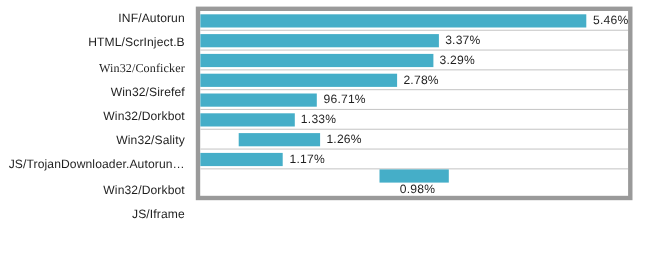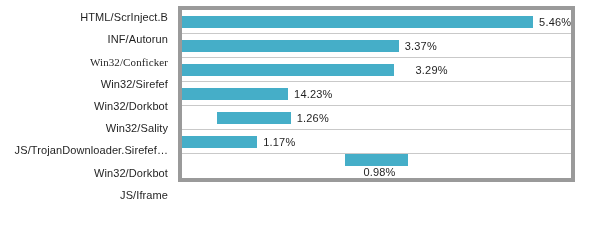--- a/index.html
+++ b/index.html
@@ -94,55 +94,63 @@
     white-space: nowrap;
     letter-spacing: 0.2px;
   }
 </style>
 </head>
 <body>
 
 <div id="chart-root">
 
   <div class="label-col">
+    <div class="cat-label" style="color: rgb(31, 31, 31);">INF/Autorun</div>
     <div class="cat-label" style="color: rgb(31, 31, 31);">HTML/ScrInject.B</div>
-    <div class="cat-label" style="color: rgb(31, 31, 31);">INF/Autorun</div>
     <div class="cat-label" style="color: rgb(31, 31, 31); font-family: Liberation Serif, serif;">Win32/Conficker</div>
     <div class="cat-label" style="color: rgb(31, 31, 31);">Win32/Sirefef</div>
     <div class="cat-label" style="color: rgb(31, 31, 31);">Win32/Dorkbot</div>
     <div class="cat-label" style="color: rgb(31, 31, 31);">Win32/Sality</div>
-    <div class="cat-label" style="color: rgb(31, 31, 31);">JS/TrojanDownloader.Sirefef…</div>
+    <div class="cat-label" style="color: rgb(31, 31, 31);">JS/TrojanDownloader.Autorun…</div>
     <div class="cat-label" style="color: rgb(31, 31, 31);">Win32/Dorkbot</div>
     <div class="cat-label" style="color: rgb(31, 31, 31); padding-left: 24px;">JS/Iframe</div>
   </div>
 
   <div class="plot-area" style="border-color: rgb(154, 154, 154); background: rgb(255, 255, 255);">
     <div class="rows">
 
       <div class="row" style="border-bottom-color: rgb(201, 201, 201);">
         <div class="bar" style="width: 90.2479%; background: rgb(69, 174, 200);"></div>
         <div class="bar-value" style="color: rgb(31, 31, 31);">5.46%</div>
       </div>
 
       <div class="row" style="border-bottom-color: rgb(201, 201, 201);">
         <div class="bar" style="width: 55.7025%; background: rgb(69, 174, 200);"></div>
         <div class="bar-value" style="color: rgb(31, 31, 31);">3.37%</div>
       </div>
 
-      <div class="row" style="border-bottom-color: rgb(201, 201, 201); gap: 16px;">
+      <div class="row" style="border-bottom-color: rgb(201, 201, 201);">
         <div class="bar" style="width: 54.3802%; background: rgb(69, 174, 200);"></div>
         <div class="bar-value" style="color: rgb(31, 31, 31);">3.29%</div>
       </div>
 
+      <div class="row" style="border-bottom-color: rgb(201, 201, 201);">
+        <div class="bar" style="width: 45.9504%; background: rgb(69, 174, 200);"></div>
+        <div class="bar-value" style="color: rgb(31, 31, 31);">2.78%</div>
+      </div>
 
       <div class="row" style="border-bottom-color: rgb(201, 201, 201);">
         <div class="bar" style="width: 27.2727%; background: rgb(69, 174, 200);"></div>
-        <div class="bar-value" style="color: rgb(31, 31, 31);">14.23%</div>
+        <div class="bar-value" style="color: rgb(31, 31, 31);">96.71%</div>
       </div>
 
+      <div class="row" style="border-bottom-color: rgb(201, 201, 201);">
+        <div class="bar" style="width: 21.9835%; background: rgb(69, 174, 200);"></div>
+        <div class="bar-value" style="color: rgb(31, 31, 31);">1.33%</div>
+      </div>
 
       <div class="row" style="border-bottom-color: rgb(201, 201, 201); padding-left: 35px;">
         <div class="bar" style="width: 20.8264%; background: rgb(69, 174, 200);"></div>
         <div class="bar-value" style="color: rgb(31, 31, 31);">1.26%</div>
       </div>
 
       <div class="row" style="border-bottom-color: rgb(201, 201, 201);">
         <div class="bar" style="width: 19.3388%; background: rgb(69, 174, 200);"></div>
         <div class="bar-value" style="color: rgb(31, 31, 31);">1.17%</div>
       </div>

